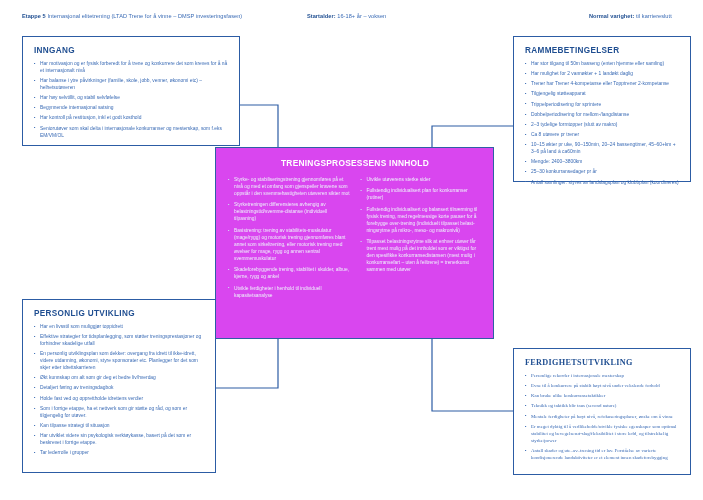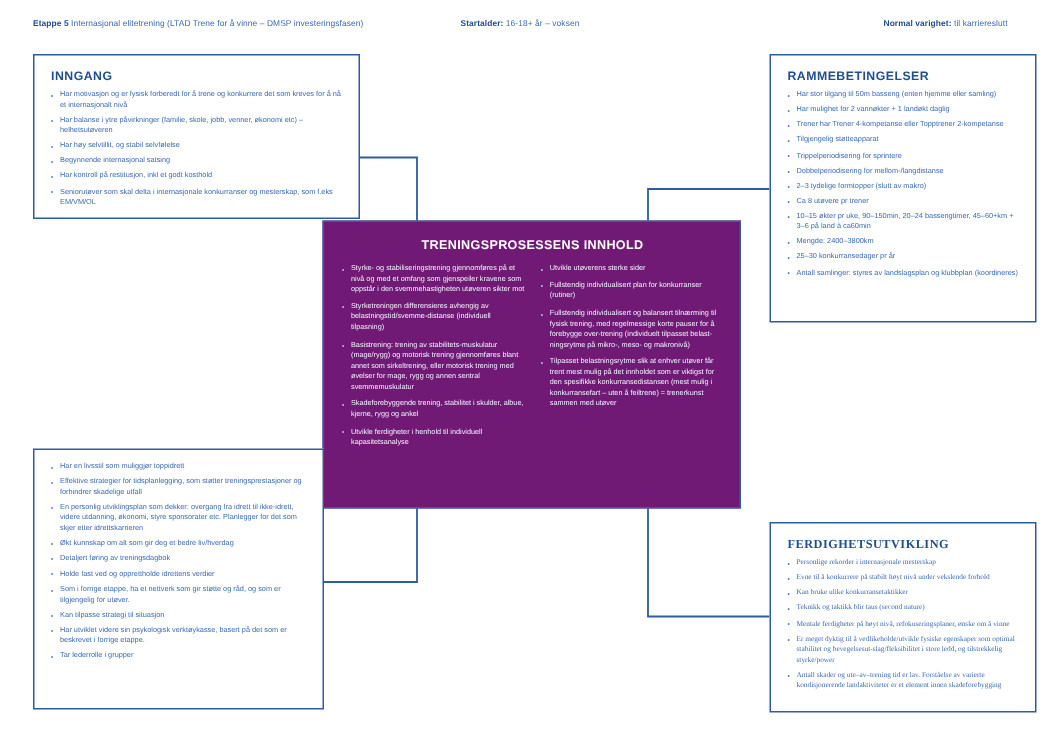--- a/index.html
+++ b/index.html
@@ -69,31 +69,31 @@
   .card li:before {
     content: "\25AA";
     position: absolute;
     left: 0; top: -0.2px;
     font-size: 4.2px;
     color: #3a6bb5;
   }
 
   
   #card-inngang        { left: 22px;  top: 36px;  width: 218px; height: 110px; }
-  #card-ramme          { left: 513px; top: 36px;  width: 178px; height: 179px; }
+  #card-ramme          { left: 513px; top: 36px;  width: 178px; height: 146px; }
   #card-personlig      { left: 22px;  top: 299px; width: 194px; height: 174px; }
   #card-ferdighet      { left: 513px; top: 348px; width: 178px; height: 127px; font-family: Liberation Serif, serif; }
 
   
   #card-center {
     position: absolute;
     left: 215px; top: 147px;
     width: 279px; height: 192px;
     box-sizing: border-box;
-    background: #701a75;
+    background: #d946ef;
     border: 1.4px solid #2f5fa4;
     padding: 10px 11px 9px 12px;
   }
   #card-center h2 {
     margin: 0 0 9px 0;
     text-align: center;
     font-size: 8.4px;
     font-weight: bold;
     color: #ffffff;
     letter-spacing: .03em;
@@ -198,20 +198,21 @@
           <li>Utvikle utøverens sterke sider</li>
           <li>Fullstendig individualisert plan for konkurranser (rutiner)</li>
           <li>Fullstendig individualisert og balansert tilnærming til fysisk trening, med regelmessige korte pauser for å forebygge over-trening (individuelt tilpasset belast-ningsrytme på mikro-, meso- og makronivå)</li>
           <li>Tilpasset belastningsrytme slik at enhver utøver får trent mest mulig på det innholdet som er viktigst for den spesifikke konkurransedistansen (mest mulig i konkurransefart – uten å feiltrene) = trenerkunst sammen med utøver</li>
         </ul>
     </div>
   </div>
 </div>
 
 <div class="card" id="card-personlig">
+  <h2>PERSONLIG UTVIKLING</h2>
   <ul>
       <li>Har en livsstil som muliggjør toppidrett</li>
       <li>Effektive strategier for tidsplanlegging, som støtter treningsprestasjoner og forhindrer skadelige utfall</li>
       <li>En personlig utviklingsplan som dekker: overgang fra idrett til ikke-idrett, videre utdanning, økonomi, styre sponsorater etc. Planlegger for det som skjer etter idrettskarrieren</li>
       <li>Økt kunnskap om alt som gir deg et bedre liv/hverdag</li>
       <li>Detaljert føring av treningsdagbok</li>
       <li>Holde fast ved og opprettholde idrettens verdier</li>
       <li>Som i forrige etappe, ha et nettverk som gir støtte og råd, og som er tilgjengelig for utøver.</li>
       <li>Kan tilpasse strategi til situasjon</li>
       <li>Har utviklet videre sin psykologisk verktøykasse, basert på det som er beskrevet i forrige etappe.</li>

